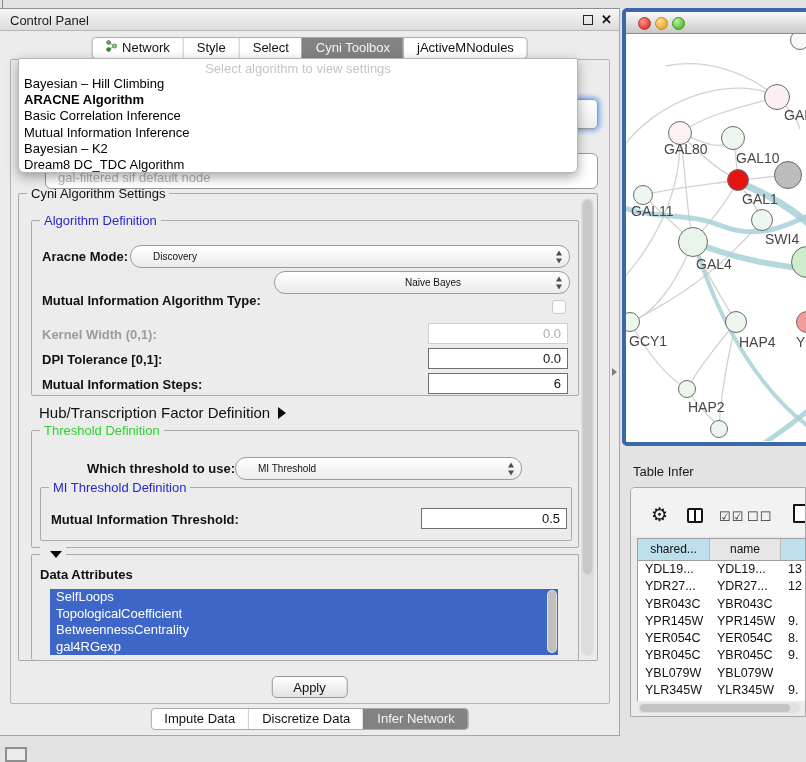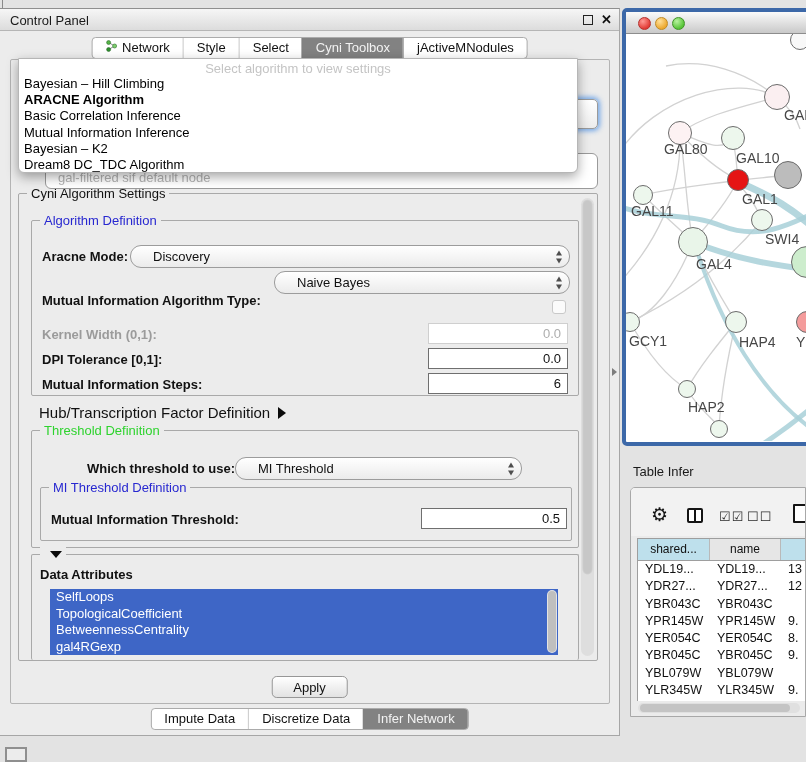--- a/index.html
+++ b/index.html
@@ -44,21 +44,21 @@
   .group { position:absolute; border:1px solid #a9a9a9; border-radius:2px; }
   .legend { position:absolute; top:-8px; left:8px; background:#ececec; padding:0 4px; font-size:13px; white-space:nowrap; color:#111; }
   .legend.blue { color:#2727d0; }
   .legend.green { color:#2ed32e; }
 
   .lbl { position:absolute; font-size:13px; font-weight:bold; color:#111; white-space:nowrap; }
   .lbl.dis { color:#9b9b9b; }
   .plain { font-weight:normal; }
 
   .combo { position:absolute; height:23px; background:linear-gradient(#ffffff,#ebebeb); border:1px solid #9c9c9c;
-    border-radius:11px; display:flex; align-items:center; font-size:13px; padding-left:22px; }
+    border-radius:11px; display:flex; align-items:center; font-size:10px; padding-left:22px; }
   .stepper { position:absolute; right:6px; top:50%; transform:translateY(-50%); width:7px; height:13px; }
   .stepper::before { content:""; position:absolute; top:0; left:0; border-left:3.5px solid transparent;
     border-right:3.5px solid transparent; border-bottom:5px solid #4e4e4e; }
   .stepper::after { content:""; position:absolute; bottom:0; left:0; border-left:3.5px solid transparent;
     border-right:3.5px solid transparent; border-top:5px solid #4e4e4e; }
 
   .field { position:absolute; height:21px; width:140px; text-align:right; font-size:13px; padding:0 6px;
     border:1px solid #bdbdbd; background:#fff; font-family:"Liberation Sans",sans-serif; color:#111; }
   .field.strong { border:1.6px solid #6f6f6f; }
   .field.dis { color:#adadad; border:1px solid #cfcfcf; }
@@ -194,21 +194,21 @@
     <div class="group" style="left:12px; top:26px; width:548px; height:176px;">
       <span class="legend blue">Algorithm Definition</span>
 
       <span class="lbl" style="left:10px; top:28px;">Aracne Mode:</span>
       <div class="combo" style="left:98px; top:24px; width:440px;">
         <span>Discovery</span>
         <span class="stepper"></span>
       </div>
 
       <span class="lbl" style="left:10px; top:72px;">Mutual Information Algorithm Type:</span>
-      <div class="combo" style="left:242px; top:50px; width:296px;">
+      <div class="combo" style="left:242px; top:50px; width:296px;justify-content:center;">
         <span>Naive Bayes</span>
         <span class="stepper"></span>
       </div>
 
       <span class="checkbox" style="left:520px; top:79px;"></span>
 
       <span class="lbl dis" style="left:10px; top:106px;">Kernel Width (0,1):</span>
       <input class="field dis" style="left: 396px; top: 102px;" readonly="" value="0.0">
 
       <span class="lbl" style="left:10px; top:131px;">DPI Tolerance [0,1]:</span>

